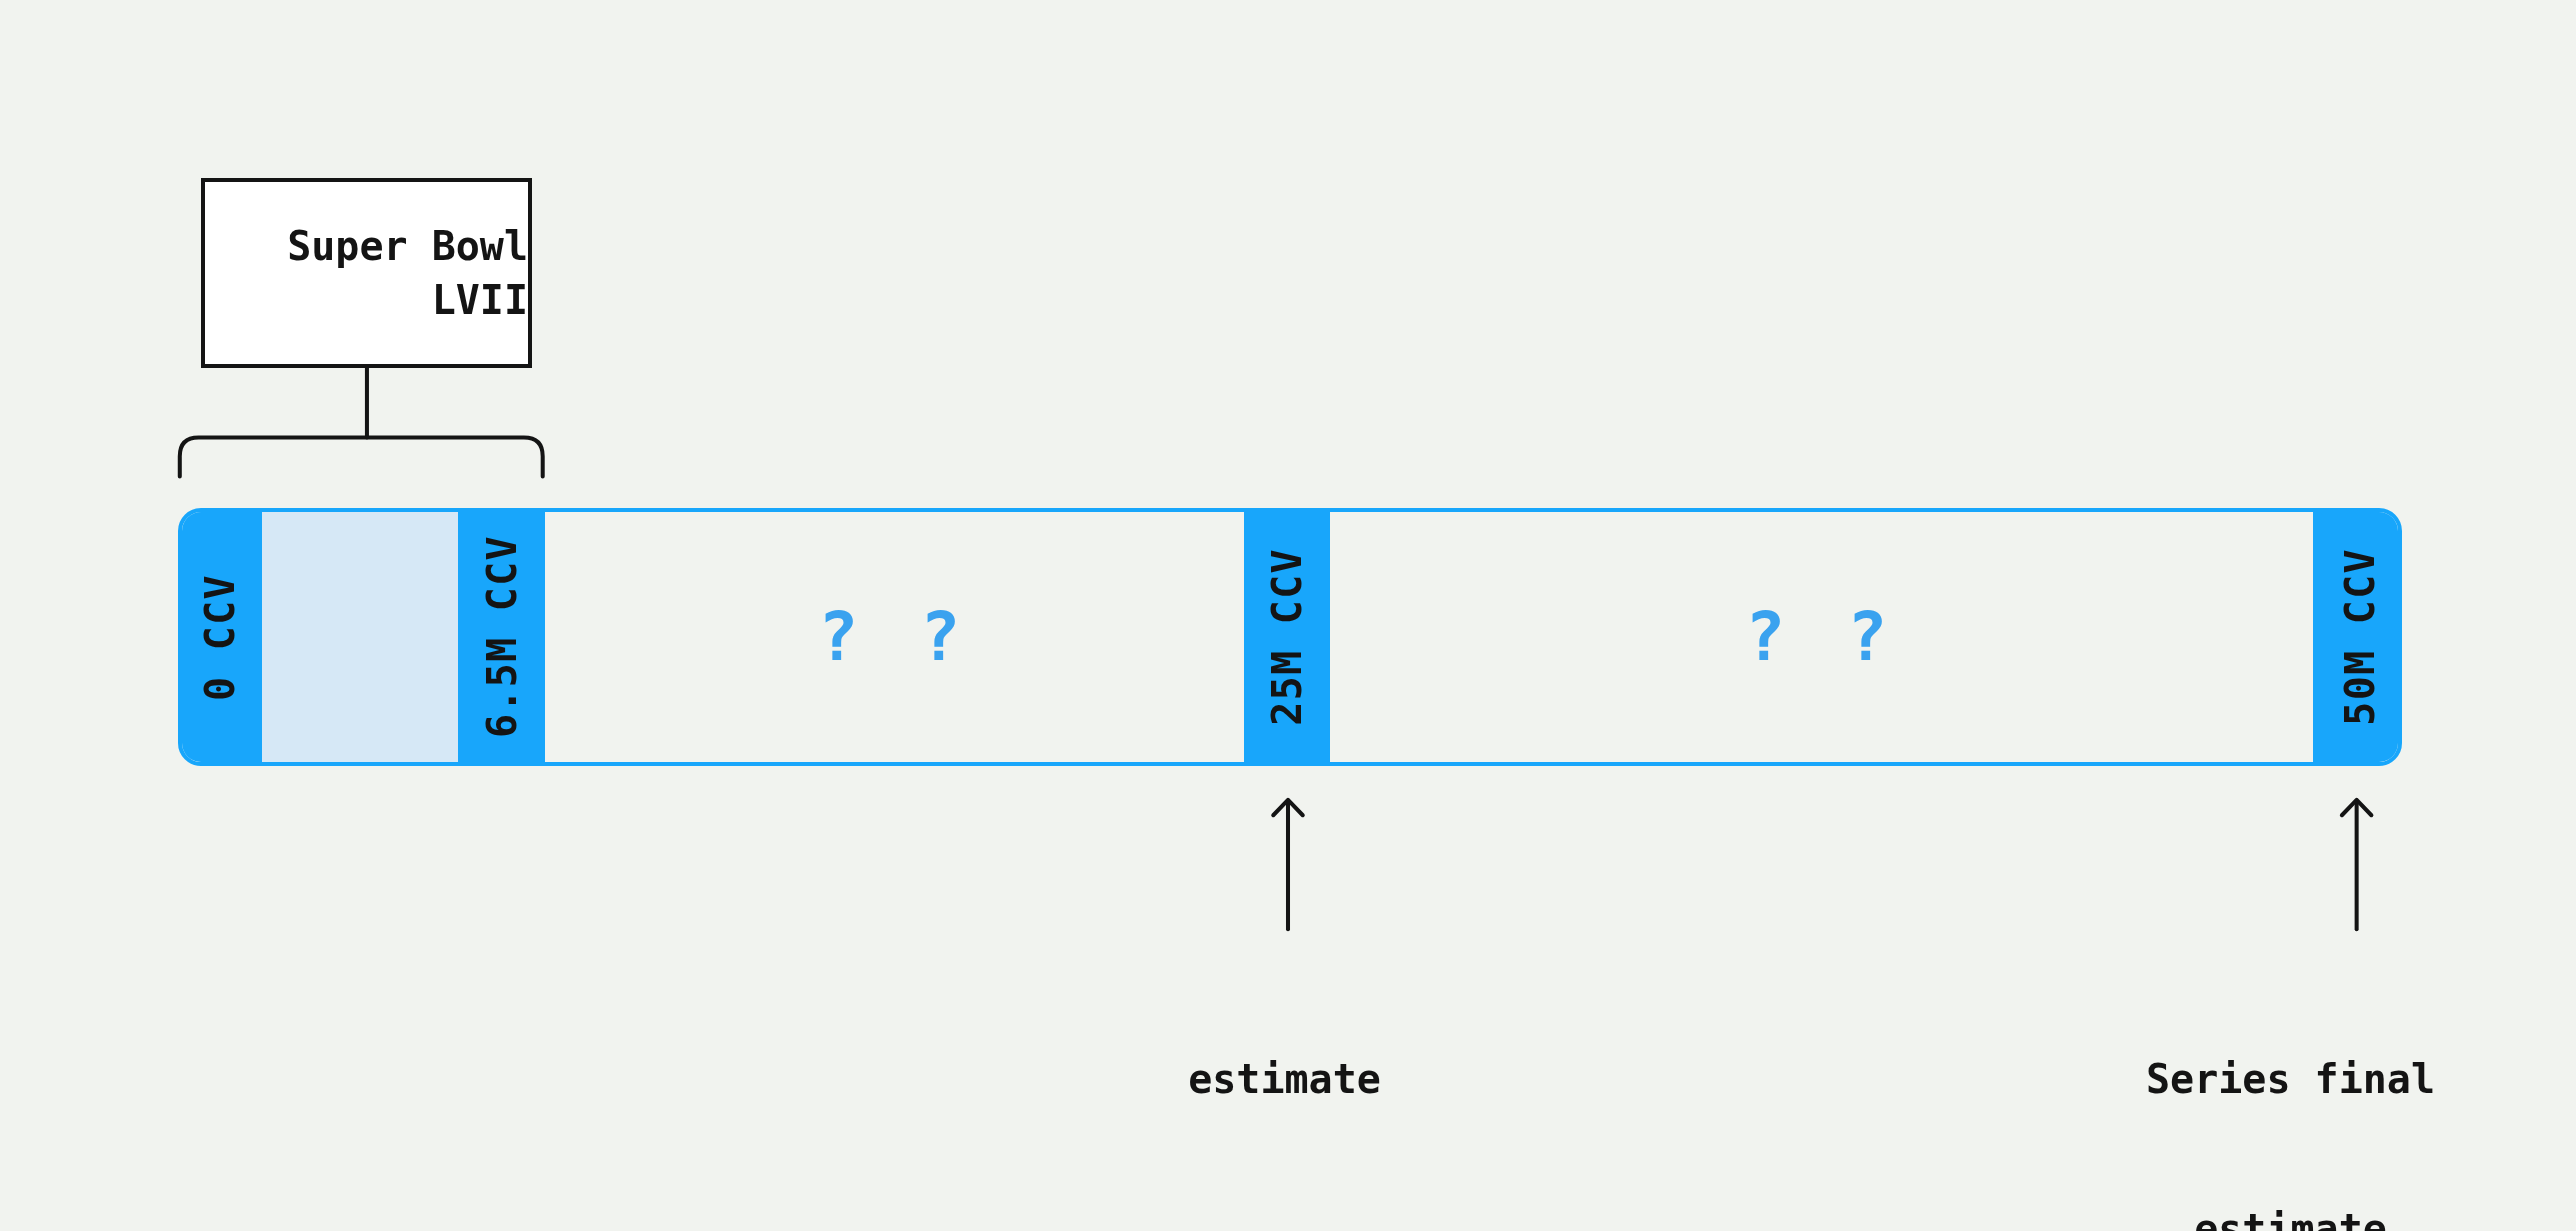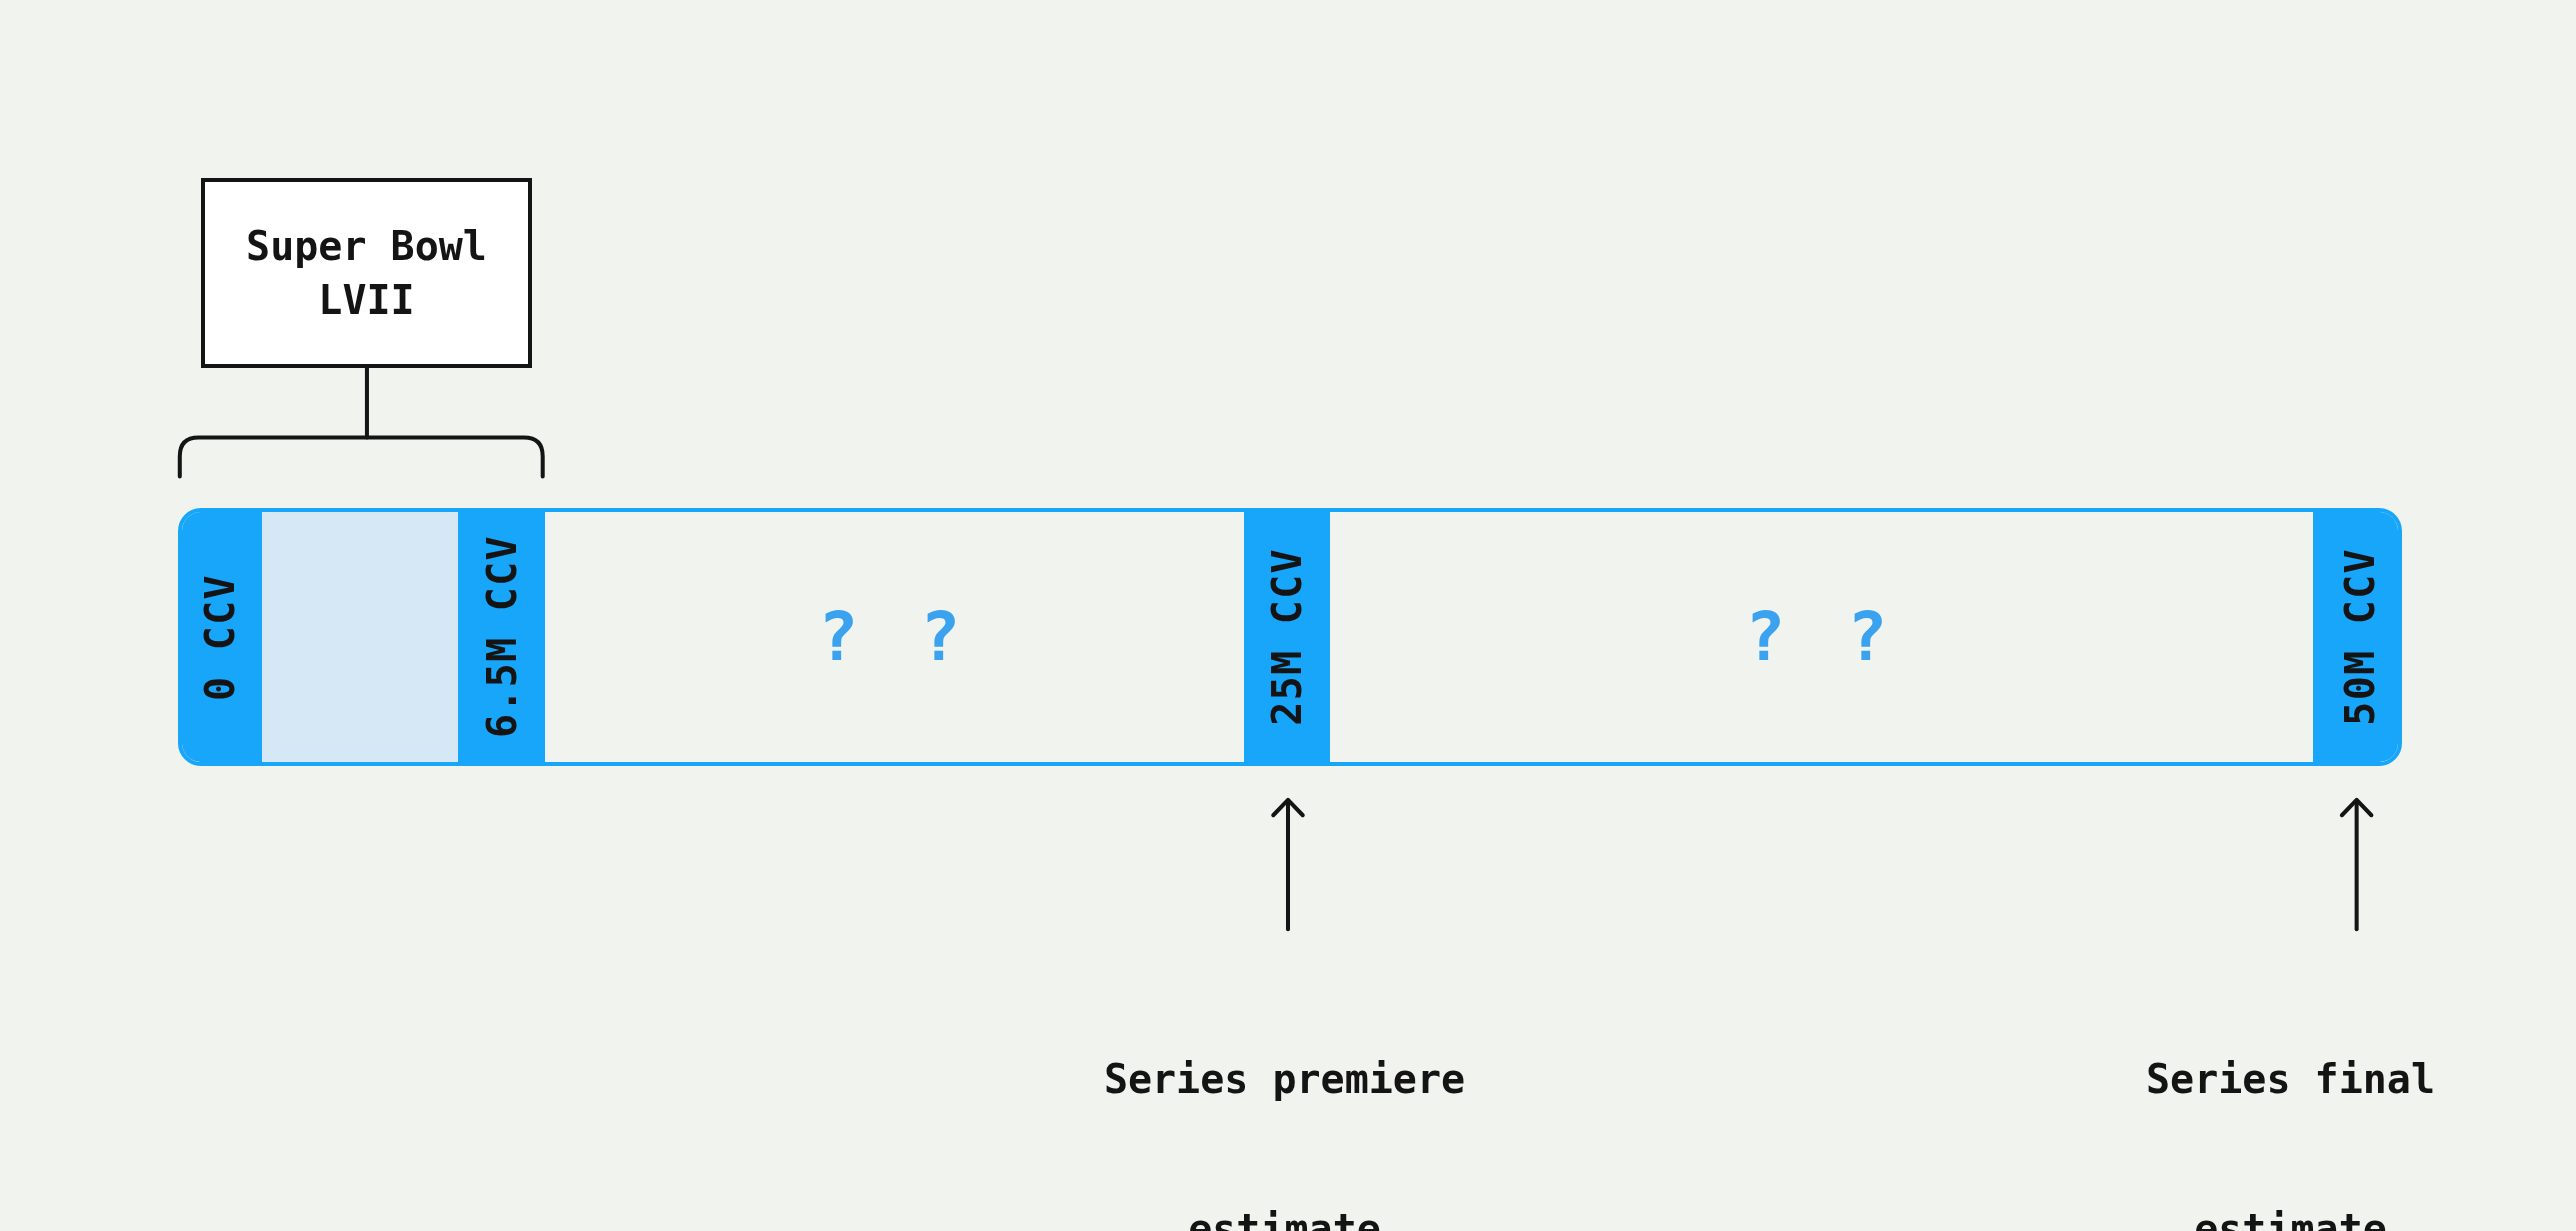--- a/index.html
+++ b/index.html
@@ -18,21 +18,21 @@
     color:var(--ink);
     position:relative;
   }
   .stage{position:absolute;inset:0;}
 
   
   .callout{
     position:absolute;left:201px;top:178px;width:331px;height:190px;
     background:var(--box_fill);
     border:4px solid var(--ink);
-    display:flex;flex-direction:column;align-items:center;justify-content:center;
+    display:flex;flex-direction:column;align-items:flex-end;justify-content:center;
   }
   .callout-line{
     font-size:40px;font-weight:600;line-height:54px;white-space:pre;text-align:center;
   }
 
   
   svg.linework{position:absolute;left:0;top:0;width:2576px;height:1232px;pointer-events:none;}
   svg.linework path{stroke:var(--ink);stroke-width:6;fill:none;stroke-linecap:round;stroke-linejoin:round;}
 
   
@@ -117,21 +117,20 @@
     <div class="gap gap-2">
       <span class="qmarks">? ?</span>
     </div>
 
     <div class="band solid band-d">
       <span class="vlabel">50M CCV</span>
     </div>
   </div>
 
   <div class="anno anno-premiere">
-    <div>Series premiere</div>
     <div>estimate</div>
   </div>
 
   <div class="anno anno-final">
     <div>Series final</div>
     <div>estimate</div>
   </div>
 
 </div>
 

